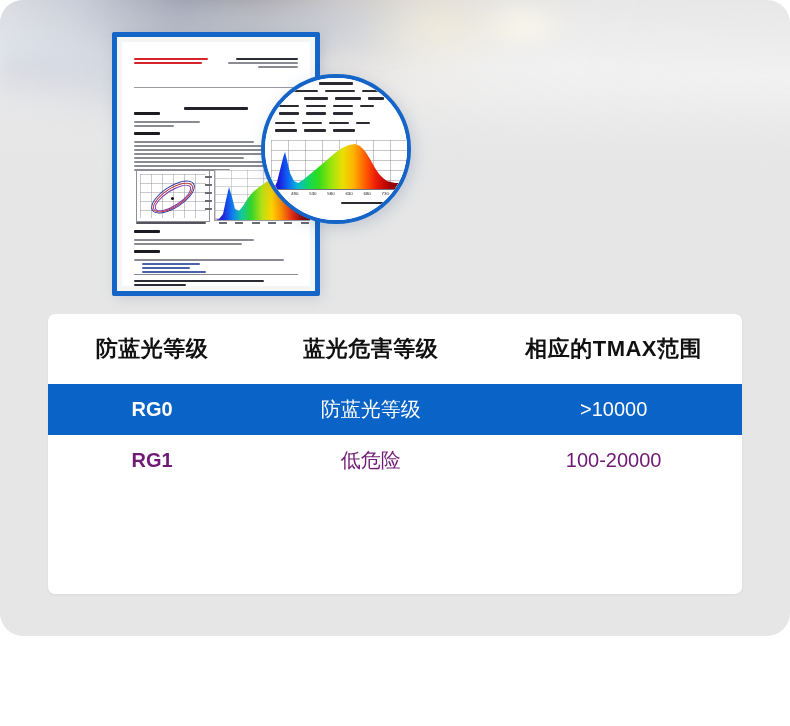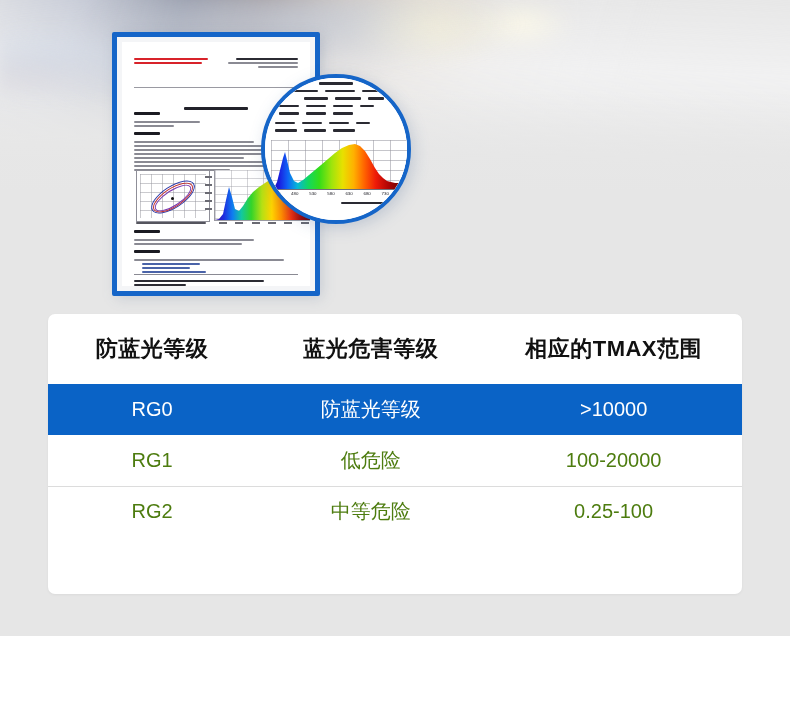--- a/index.html
+++ b/index.html
@@ -24,20 +24,21 @@
 
   
   .hero-band {
     position: absolute;
     left: 0;
     top: 0;
     width: 790px;
     height: 636px;
     background: #e6e6e6;
     overflow: hidden;
+    border-radius: 23px;
   }
 
   
   .photo-backdrop {
     position: absolute;
     left: 0;
     top: 0;
     width: 790px;
     height: 190px;
     overflow: hidden;
@@ -379,25 +380,25 @@
   .tbl th {
     height: 68px;
     font-size: 22px;
     font-weight: bold;
     color: #111111;
     letter-spacing: 0.5px;
   }
   .tbl tbody tr { height: 51px; }
   .tbl td {
     font-size: 20px;
-    color: #4d7c0f;
+    color: #701a75;
     border-top: 1px solid #dcdcdc;
   }
   .tbl td.code {
-    font-weight: normal;
+    font-weight: bold;
   }
   .tbl tbody tr.hl {
     background: #0a63c6;
   }
   .tbl tbody tr.hl td {
     color: #ffffff;
     border-top: none;
   }
   .tbl tbody tr.hl + tr td {
     border-top: none;
@@ -643,23 +644,18 @@
           <tr class="hl">
             <td class="code">RG0</td>
             <td>防蓝光等级</td>
             <td>&gt;10000</td>
           </tr>
           <tr>
             <td class="code">RG1</td>
             <td>低危险</td>
             <td>100-20000</td>
           </tr>
-          <tr>
-            <td class="code">RG2</td>
-            <td>中等危险</td>
-            <td>0.25-100</td>
-          </tr>
         </tbody>
       </table>
     </div>
 
   </div>
 </div>
 
 </body></html>

